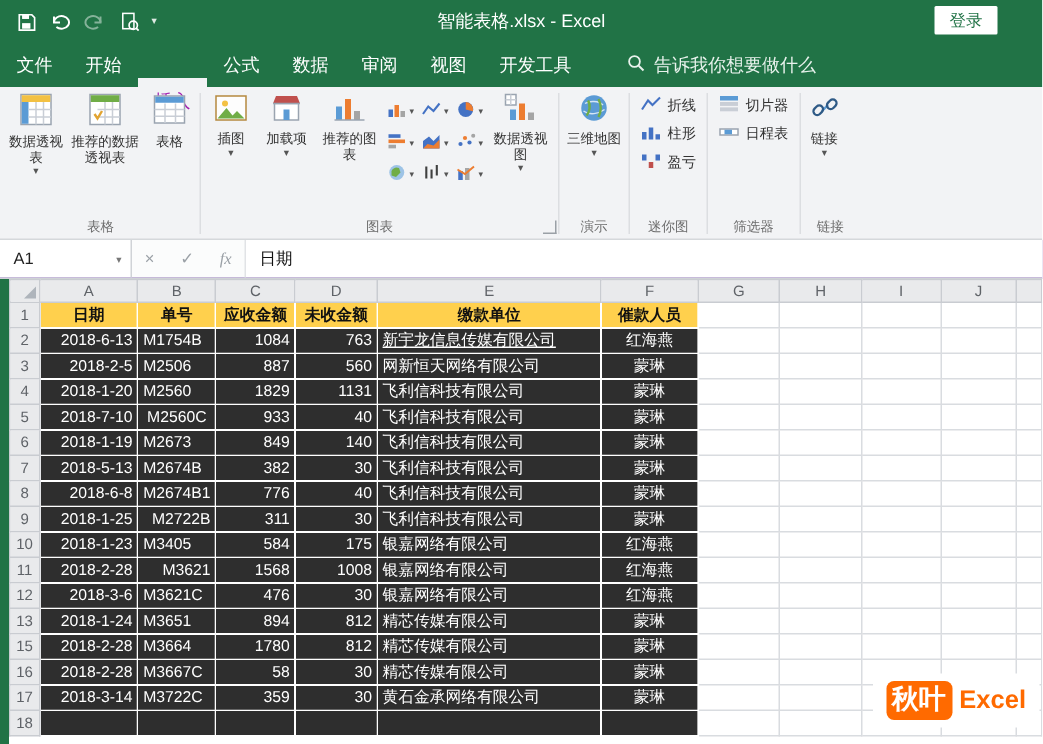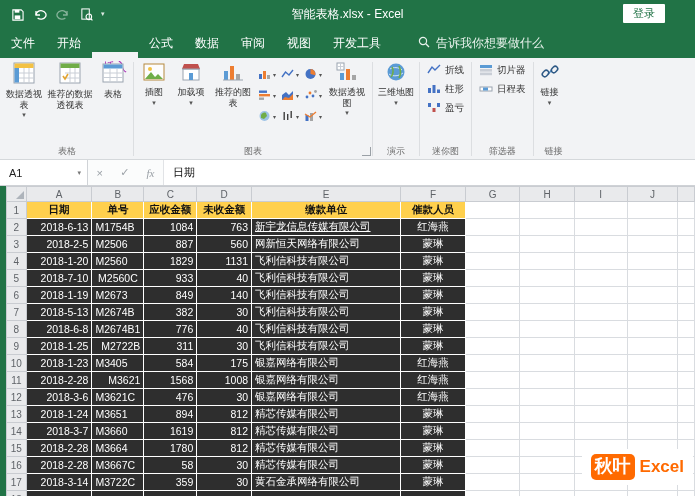--- a/index.html
+++ b/index.html
@@ -592,34 +592,20 @@
             <td class="cell dark" style="text-align: right;">812</td>
             <td class="cell dark" style="text-align: left;">精芯传媒有限公司</td>
             <td class="cell dark" style="text-align: center;">蒙琳</td>
             <td class="cell"></td>
             <td class="cell"></td>
             <td class="cell"></td>
             <td class="cell"></td>
             <td class="cell"></td>
           </tr>
           <tr>
-            <td class="rowhdr">14</td>
-            <td class="cell dark" style="text-align: right;">2018-3-7</td>
-            <td class="cell dark" style="text-align: left;">M3660</td>
-            <td class="cell dark" style="text-align: right;">1619</td>
-            <td class="cell dark" style="text-align: right;">812</td>
-            <td class="cell dark" style="text-align: left;">精芯传媒有限公司</td>
-            <td class="cell dark" style="text-align: center;">蒙琳</td>
-            <td class="cell"></td>
-            <td class="cell"></td>
-            <td class="cell"></td>
-            <td class="cell"></td>
-            <td class="cell"></td>
-          </tr>
-          <tr>
             <td class="rowhdr">15</td>
             <td class="cell dark" style="text-align: right;">2018-2-28</td>
             <td class="cell dark" style="text-align: left;">M3664</td>
             <td class="cell dark" style="text-align: right;">1780</td>
             <td class="cell dark" style="text-align: right;">812</td>
             <td class="cell dark" style="text-align: left;">精芯传媒有限公司</td>
             <td class="cell dark" style="text-align: center;">蒙琳</td>
             <td class="cell"></td>
             <td class="cell"></td>
             <td class="cell"></td>

